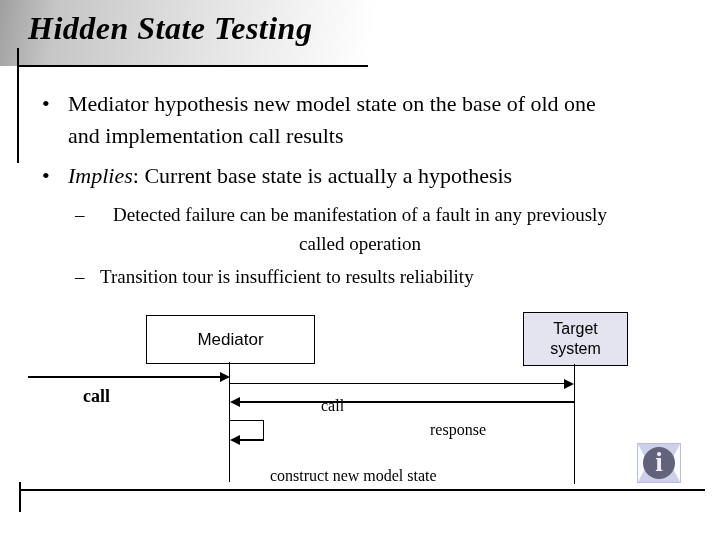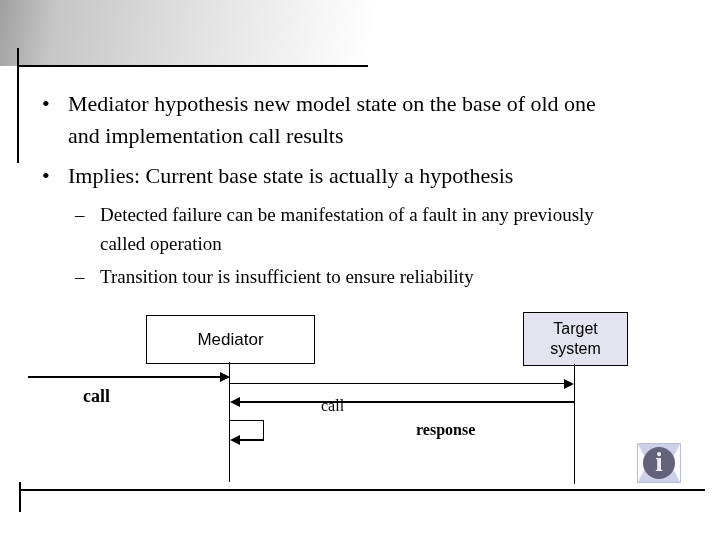--- a/index.html
+++ b/index.html
@@ -27,23 +27,23 @@
 
   
   .row{position:absolute;display:flex;line-height:32px;font-size:22px;}
   .row .marker{flex:0 0 26px;}
   .row.l1-1{left:42px;top:88px;}
   .row.l1-1 .btext{width:555px;}
   .row.l1-2{left:42px;top:160px;white-space:nowrap;}
   .row.sub{font-size:19px;line-height:29px;}
   .row.sub .marker{flex:0 0 25px;}
   .row.sub1{left:75px;top:200px;}
-  .row.sub1 .btext{width:520px;}
+  .row.sub1 .btext{width:520px;text-align:center;}
   .row.sub2{left:75px;top:262px;white-space:nowrap;}
-  .italic{}
+  .italic{font-style:italic;}
 
   
   .dbox{
     position:absolute;border:1px solid #000;background:#fff;
     display:flex;align-items:center;justify-content:center;text-align:center;
     font-family:"Liberation Sans", sans-serif;
   }
   .mediator-box{left:146px;top:315px;width:167px;height:47px;font-size:17px;}
   .target-box{left:523px;top:312px;width:103px;height:52px;font-size:16px;background:#e4e4f0;line-height:1.25;white-space:pre-line;}
 
@@ -64,21 +64,21 @@
   .resp-head{left:230px;top:397px;}
 
   .loop-top{left:230px;top:420px;width:34px;height:1px;}
   .loop-right{left:263px;top:420px;width:1px;height:20px;}
   .loop-bottom{left:240px;top:439px;width:24px;height:2px;}
   .loop-head{left:230px;top:435px;}
 
   .dlabel{position:absolute;font-size:16px;margin-top:39px;}
   .call-in-label{left:83px;top:347px;font-size:18px;font-weight:bold;}
   .call-label{left:321px;top:358px;}
-  .resp-label{left:416px;top:382px;font-weight:bold;}
+  .resp-label{left:430px;top:382px;}
   .loop-label{left:270px;top:428px;}
 
   
   .bottom-line{position:absolute;left:20px;top:489px;width:685px;height:2px;background:#000;}
   .bottom-tick{position:absolute;left:19px;top:482px;width:2px;height:30px;background:#000;}
 
   .info-icon{
     position:absolute;left:637px;top:443px;width:44px;height:40px;
     background:#ccd0e8;border:1px solid #b9bcda;box-sizing:border-box;
     overflow:hidden;cursor:pointer;
@@ -95,41 +95,42 @@
     font-family:"Liberation Serif", serif;font-weight:bold;font-size:27px;
     color:#ecedf6;line-height:1;margin-top:-2px;
   }
 </style>
 </head>
 <body>
 
 <div class="slide">
 
   <div class="title-band"></div>
+  <h1 class="page-title">Hidden State Testing</h1>
   <div class="title-underline"></div>
   <div class="title-vline"></div>
 
   <div class="row l1-1">
     <span class="marker">•</span>
     <span class="btext">Mediator hypothesis new model state on the base of old one and implementation call results</span>
   </div>
 
   <div class="row l1-2">
     <span class="marker">•</span>
     <span class="btext"><span class="italic">Implies</span><span>: Current base state is actually a hypothesis</span></span>
   </div>
 
   <div class="row sub sub1">
     <span class="marker">–</span>
     <span class="btext">Detected failure can be manifestation of a fault in any previously called operation</span>
   </div>
 
   <div class="row sub sub2">
     <span class="marker">–</span>
-    <span class="btext">Transition tour is insufficient to ensure reliability</span>
+    <span class="btext">Transition tour is insufficient to results reliability</span>
   </div>
 
   <div class="dbox target-box">Target
 system</div>
   <div class="dbox mediator-box">Mediator</div>
 
   <div class="vline lifeline-mediator"></div>
   <div class="vline lifeline-target"></div>
 
   <span class="dlabel call-in-label">call</span>
@@ -141,20 +142,21 @@
   <div class="ahead right call-head"></div>
 
   <span class="dlabel resp-label">response</span>
   <div class="hline resp-line"></div>
   <div class="ahead left resp-head"></div>
 
   <div class="hline loop-top"></div>
   <div class="vline loop-right"></div>
   <div class="hline loop-bottom"></div>
   <div class="ahead left loop-head"></div>
+  <span class="dlabel loop-label">construct new model state</span>
 
   <div class="bottom-line"></div>
   <div class="bottom-tick"></div>
 
   <div class="info-icon">
     <span class="facet facet-left"></span>
     <span class="facet facet-right"></span>
     <span class="info-circle">
       <span class="info-i">i</span>
     </span>

